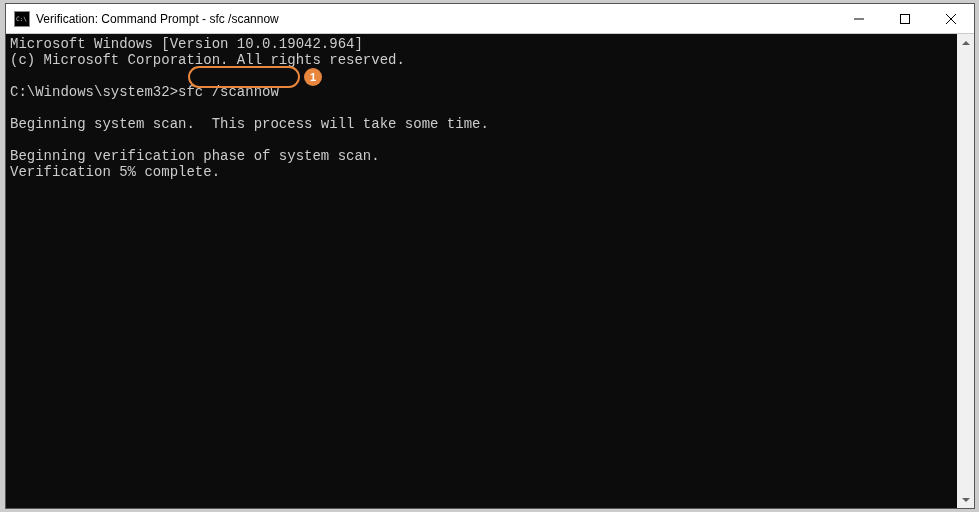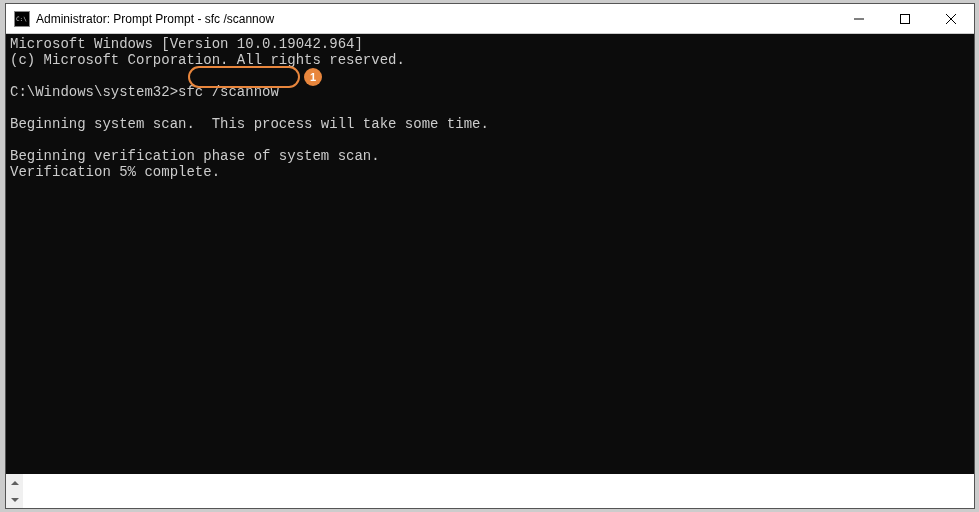--- a/index.html
+++ b/index.html
@@ -62,21 +62,20 @@
     height: 100%;
     display: flex;
     align-items: center;
     justify-content: center;
     background: #fff;
   }
   .win-btn svg { width: 10px; height: 10px; }
   .content-area{
     flex:1;
     display:flex;
-    flex-direction:column;
     min-height:0;
   }
   .terminal {
     flex:1;
     background: #0c0c0c;
     color: #cccccc;
     font-family: Consolas, "Courier New", monospace;
     font-size: 14px;
     line-height: 16px;
     padding: 2px 4px;
@@ -128,21 +127,21 @@
     top:34px;
   }
   .term-row{height:16px;}
 </style>
 </head>
 <body>
 
 <div class="window">
   <div class="titlebar">
     <div class="title-icon"></div>
-    <div class="title">Administrator: Prompt Prompt - sfc  /scannow</div>
+    <div class="title">Verification: Command Prompt - sfc  /scannow</div>
     <div class="title-spacer"></div>
     <div class="win-controls">
       <div class="win-btn">
         <svg viewBox="0 0 10 10">
             <line x1="0" y1="5" x2="10" y2="5" stroke="#000" stroke-width="1"></line>
           </svg>
       </div>
       <div class="win-btn">
         <svg viewBox="0 0 10 10">
             <rect x="0.5" y="0.5" width="9" height="9" fill="none" stroke="#000" stroke-width="1"></rect>

